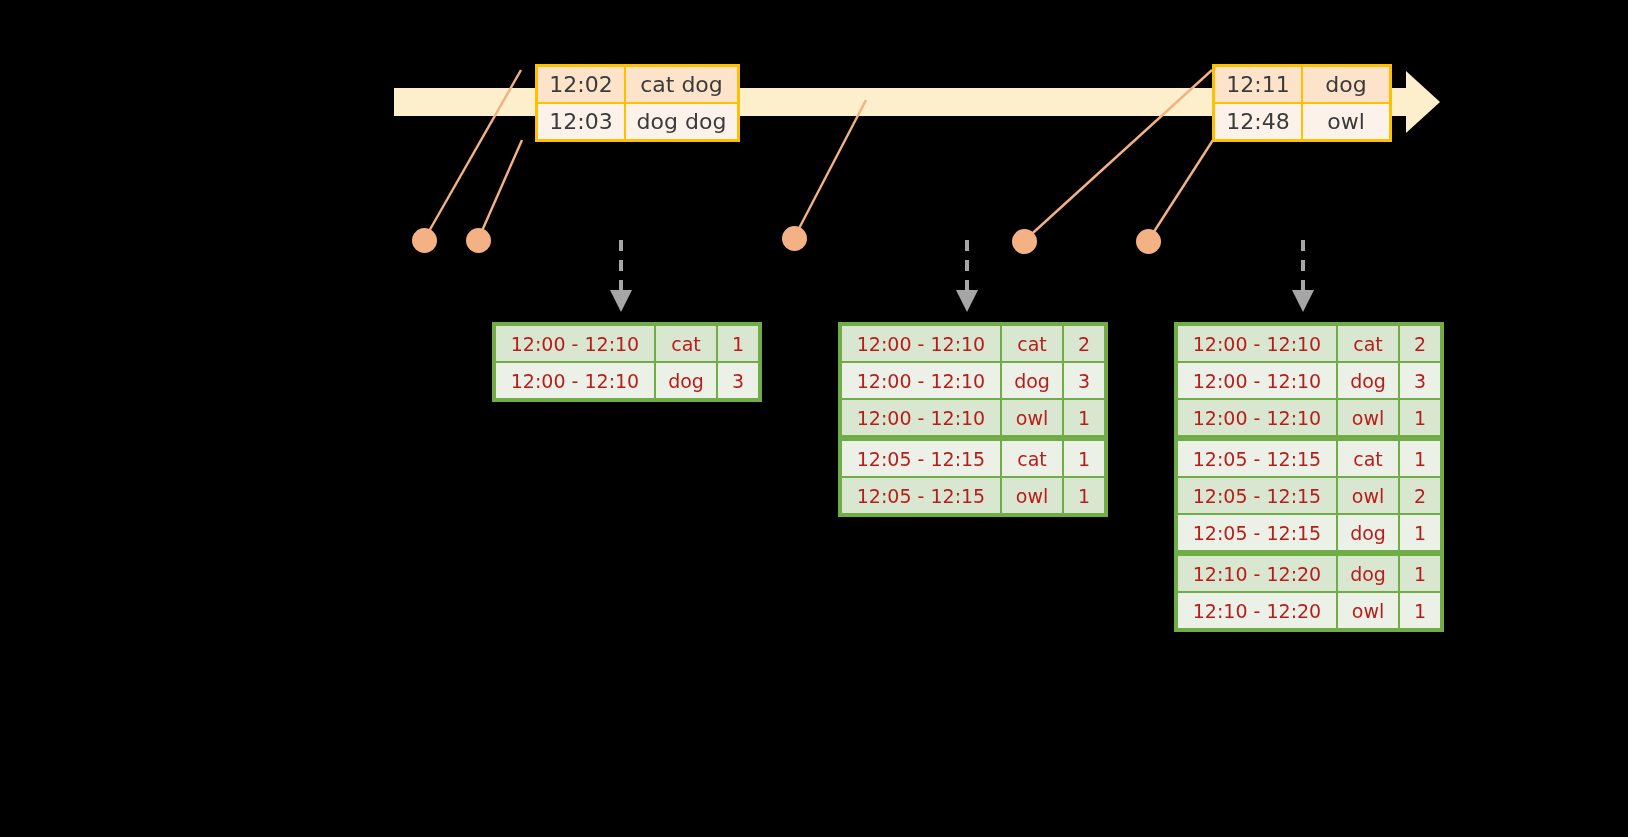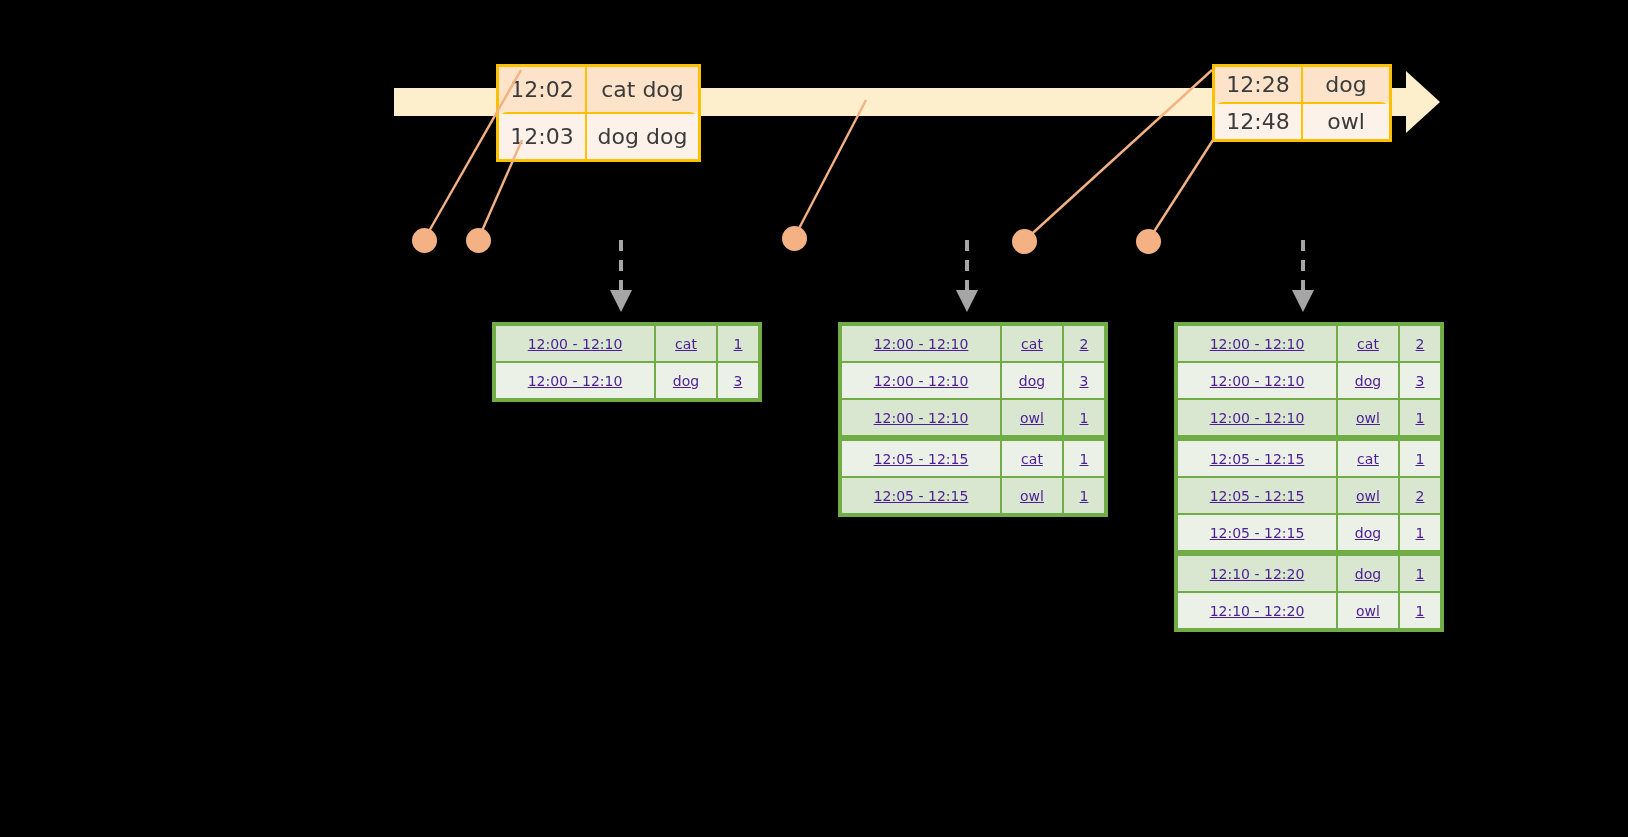--- a/index.html
+++ b/index.html
@@ -8,74 +8,74 @@
 
   
   .tl-bar{position:absolute;background:#FDEFCB;}
   .tl-arrow{position:absolute;width:0;height:0;border-top:31px solid transparent;
             border-bottom:31px solid transparent;border-left:34px solid #FDEFCB;}
 
   
   .ev{position:absolute;border:3px solid #FFC000;box-sizing:border-box;
       display:flex;flex-direction:column;}
   .ev-row{display:flex;flex:1;}
-  .ev-row + .ev-row{border-top:2px solid #FFC000;border-radius:8px;}
+  .ev-row + .ev-row{border-top:2px solid #FFC000;}
   .ev-cell{display:flex;align-items:center;justify-content:center;
            font-size:22px;color:#3b3b3b;box-sizing:border-box;}
   .ev-cell.time{width:88px;border-right:2px solid #FFC000;}
   .ev-cell.words{flex:1;}
   .shade-a .ev-cell{background:#FCE3CA;}
   .shade-b .ev-cell{background:#FDF2E9;}
 
   
   .dot{position:absolute;width:25px;height:25px;border-radius:50%;background:#F4B183;}
   .conn{position:absolute;overflow:visible;}
   .conn line{stroke:#F4B183;stroke-width:2.4;}
 
   
   .dashed{position:absolute;overflow:visible;}
   .dashed line{stroke:#A6A6A6;stroke-width:4;stroke-dasharray:11 9;}
   .dashed polygon{fill:#A6A6A6;}
 
   
   .tbl{position:absolute;border:3px solid #70AD47;box-sizing:border-box;}
   .tbl .trow{display:flex;}
-  .tbl .tcell{font-size:14px;color:#4c1d95;display:flex;align-items:center;
+  .tbl .tcell{font-size:19px;color:#b91c1c;display:flex;align-items:center;
               justify-content:center;box-sizing:border-box;height:37px;
-              border:1.5px solid #70AD47;text-decoration:underline;}
+              border:1.5px solid #70AD47;}
   .tcell.win{justify-content:center;}
   .tcell.word{width:62px;text-align:right;}
   .tcell.cnt{width:42px;}
   .gA .tcell{background:#D9E6D0;}
   .gB .tcell{background:#EBF1E6;}
   .grp-sep{height:4px;background:#70AD47;}
 </style>
 </head>
 <body>
 
 <div id="stage">
 
   <div class="tl-bar" style="left:394px;top:88px;width:1012px;height:28px;"></div>
   <div class="tl-arrow" style="left:1406px;top:71px;"></div>
 
-  <div class="ev" style="left:496px;top:64px;width:205px;height:98px;">
+  <div class="ev" style="left:535px;top:64px;width:205px;height:78px;">
     <div class="ev-row shade-a">
       <div class="ev-cell time">12:02</div>
       <div class="ev-cell words">cat dog</div>
     </div>
     <div class="ev-row shade-b">
       <div class="ev-cell time">12:03</div>
       <div class="ev-cell words">dog dog</div>
     </div>
   </div>
 
 
   <div class="ev" style="left:1212px;top:64px;width:180px;height:78px;">
     <div class="ev-row shade-a">
-      <div class="ev-cell time">12:28</div>
+      <div class="ev-cell time">12:11</div>
       <div class="ev-cell words">dog</div>
     </div>
     <div class="ev-row shade-b">
       <div class="ev-cell time">12:48</div>
       <div class="ev-cell words">owl</div>
     </div>
   </div>
 
   <svg class="conn" style="left:0;top:0;width:1628px;height:300px;">
     <line x1="424" y1="240" x2="521" y2="70"></line>

